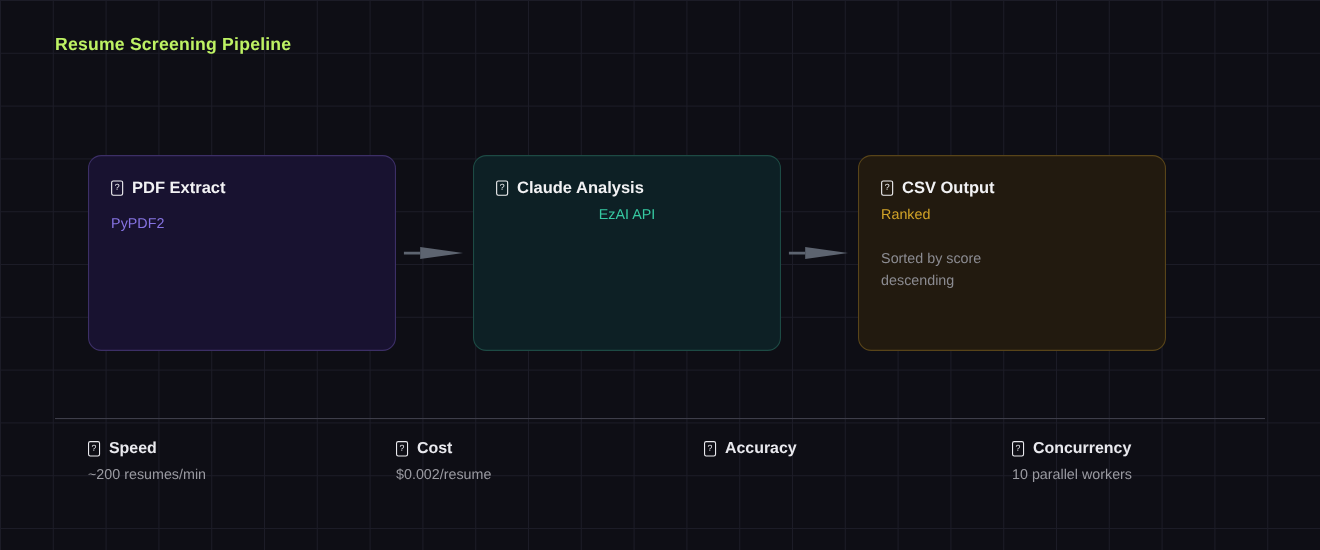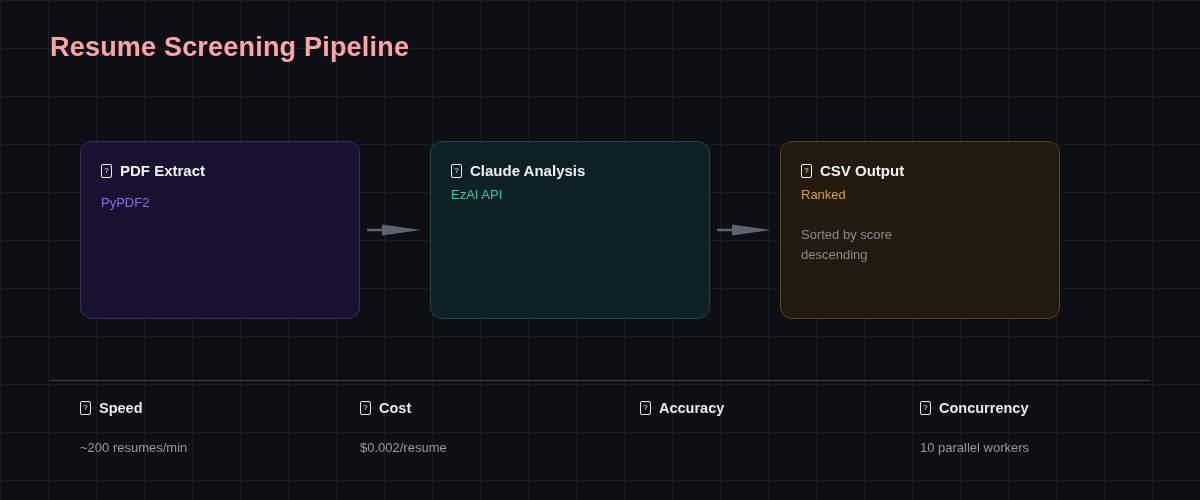--- a/index.html
+++ b/index.html
@@ -10,39 +10,39 @@
     background-image:
       linear-gradient(#1c1c27 1px, transparent 1px),
       linear-gradient(90deg, #1c1c27 1px, transparent 1px);
     background-size: 48px 48px;
     color: #f2f2f4;
     position: relative;
   }
 
   
   .header { position: absolute; left: 50px; top: 32px; }
-  .page-title { font-size: 27px; font-weight: 700; letter-spacing: 0.2px; color: #fca5a5; }
+  .page-title { font-size: 16px; font-weight: 700; letter-spacing: 0.2px; color: #bef264; }
   .page-subtitle { margin-top: 5px; font-size: 13px; color: #77777f; }
 
   
   .stages { position: absolute; left: 80px; top: 141px; display: flex; align-items: stretch; }
   .card {
     width: 280px; height: 178px;
     border-radius: 12px;
     padding: 20px 20px;
     border: 1px solid transparent;
   }
   .card-pdf    { background: #181230; border-color: #3c2f66; }
   .card-claude { background: #0d2025; border-color: #1d4a44; }
   .card-csv    { background: #221a0f; border-color: #584419; }
 
   .card-title { font-size: 15px; font-weight: 700; color: #f2f2f4; display: flex; align-items: center; }
   .card-tool  { margin-top: 8px; font-size: 13px; font-weight: 400; }
   .tool-pdf    { color: #8673e2; margin-top: 16px; }
-  .tool-claude { color: #36c9a1; }
+  .tool-claude { color: #36c9a1; text-align: center; }
   .tool-csv    { color: #d2a428; }
   .card-desc  { margin-top: 23px; font-size: 13px; line-height: 20px; color: #8b8b91; white-space: pre-line; }
 
   
   .tofu {
     display: inline-flex; align-items: center; justify-content: center;
     width: 11px; height: 14px; flex: 0 0 11px;
     border: 1px solid currentColor; border-radius: 2px;
     font-size: 8px; font-weight: 400; line-height: 1;
     margin-right: 8px;
@@ -55,21 +55,21 @@
 
   
   .divider { position: absolute; left: 50px; top: 380px; width: 1100px; height: 1px; background: #3e3e4a; }
 
   
   .stats {
     position: absolute; left: 80px; top: 400px;
     display: grid; grid-template-columns: repeat(4, 280px);
   }
   .stat-label { font-size: 14.5px; font-weight: 700; color: #e9e9ee; display: flex; align-items: center; }
-  .stat-value { margin-top: 24px; font-size: 13px; color: #9a9aa1; }
+  .stat-value { margin-top: 7px; font-size: 13px; color: #9a9aa1; }
 </style>
 </head>
 <body>
 
 <div class="header">
   <div class="page-title">Resume Screening Pipeline</div>
 </div>
 
 <div class="stages">
 

